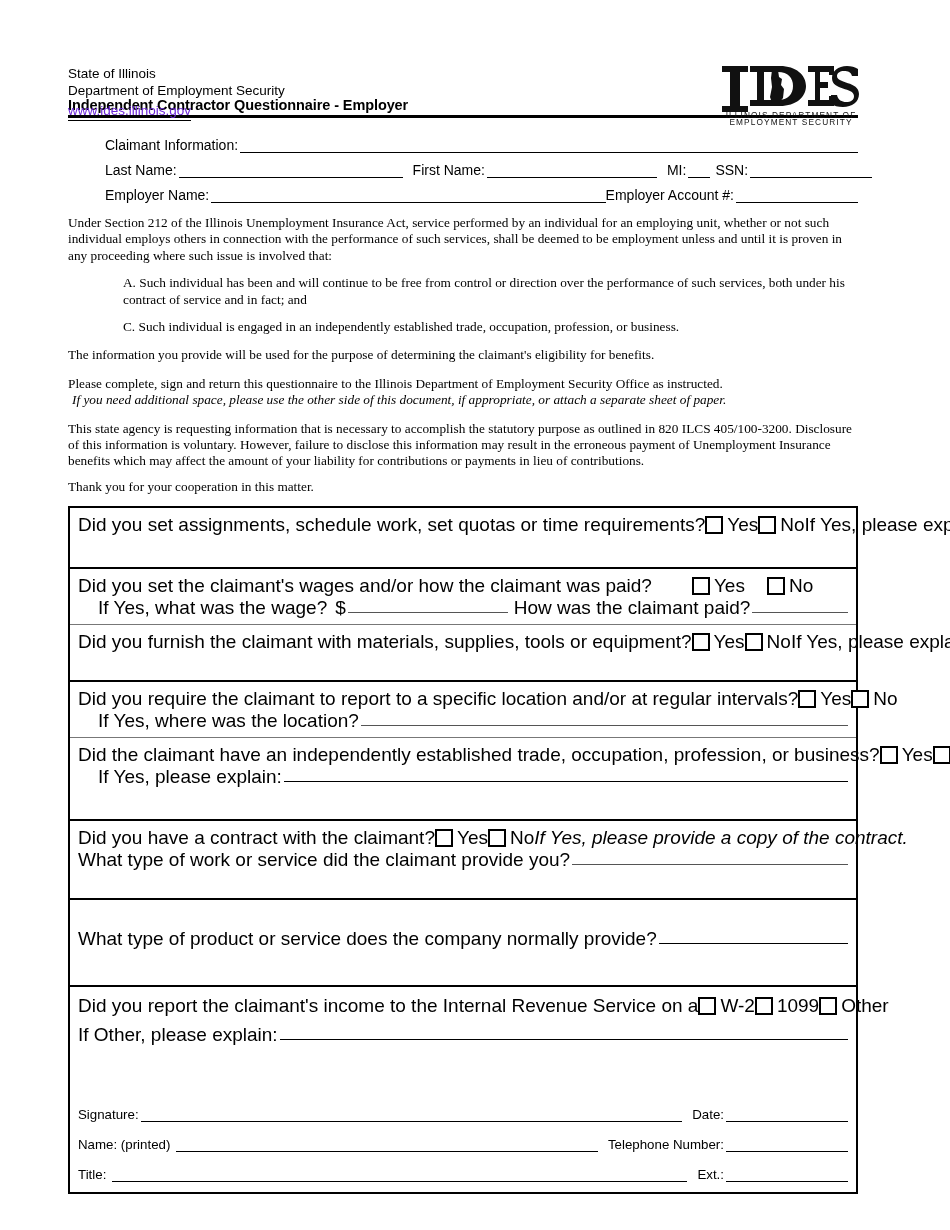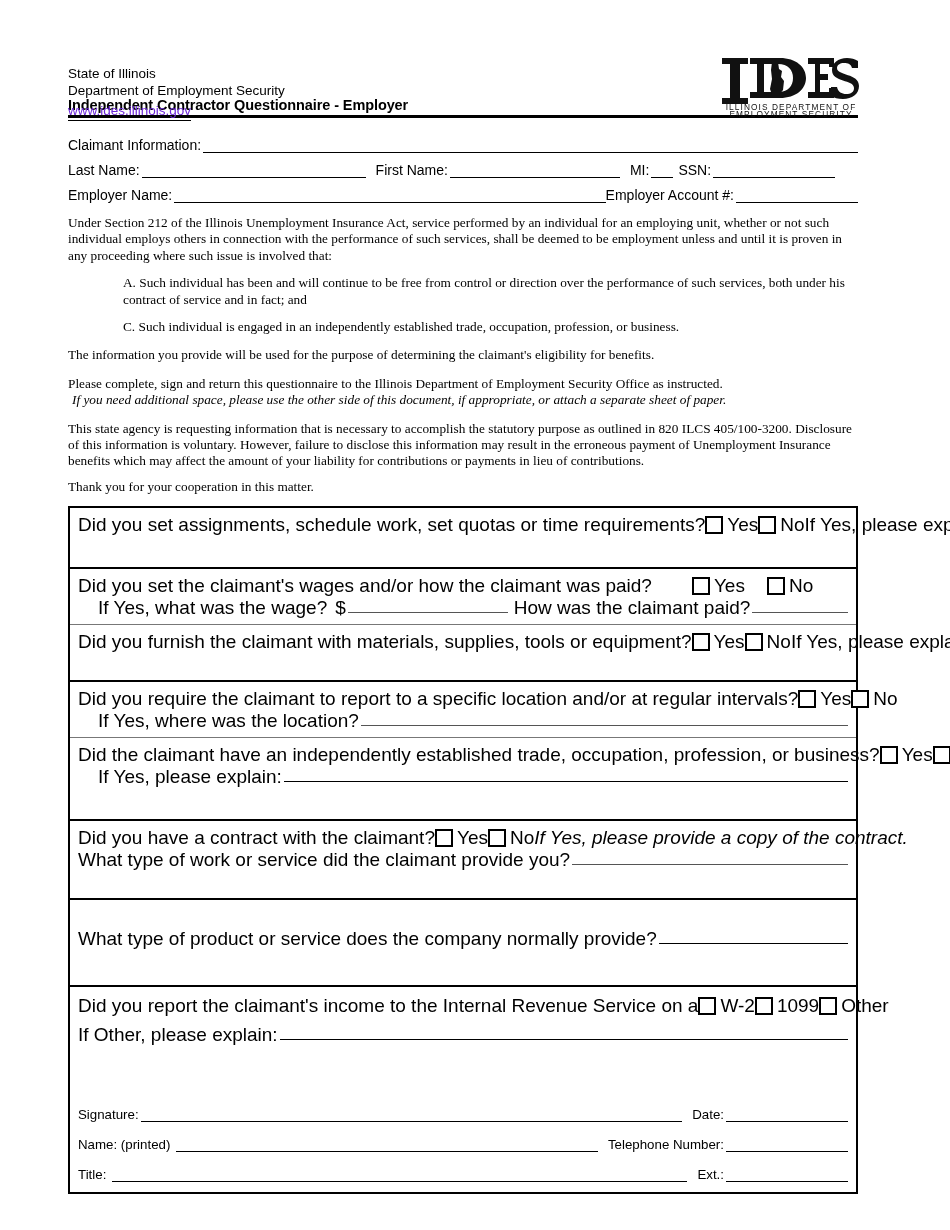--- a/index.html
+++ b/index.html
@@ -34,21 +34,21 @@
   .agency-url {
     font-size: 13.5px;
     line-height: 16.5px;
     margin-top: 4px;
     display: inline-block;
     border-bottom: 1px solid #000;
     padding-bottom: 0px;
   }
   .logo {
     position: absolute;
-    right: -4px; top: 56px;
+    right: -4px; top: 64px;
     width: 142px;
     text-align: center;
   }
   .logo svg { display: block; }
 
   .doc-title {
     margin-top: 13px;
     font-size: 14.5px;
     font-weight: bold;
     letter-spacing: -0.1px;
@@ -56,20 +56,21 @@
   .title-rule {
     margin-top: 2px;
     border-top: 3px solid #000;
     width: 100%;
   }
 
   
   .claimant {
     margin-top: 10px;
     font-size: 14px;
+    margin-left: 37px;
   }
   .cl-row {
     display: flex;
     align-items: flex-end;
     height: 25px;
   }
   .lbl { white-space: nowrap; }
   .fill {
     flex: 1 1 auto;
     border-bottom: 1px solid #000;

